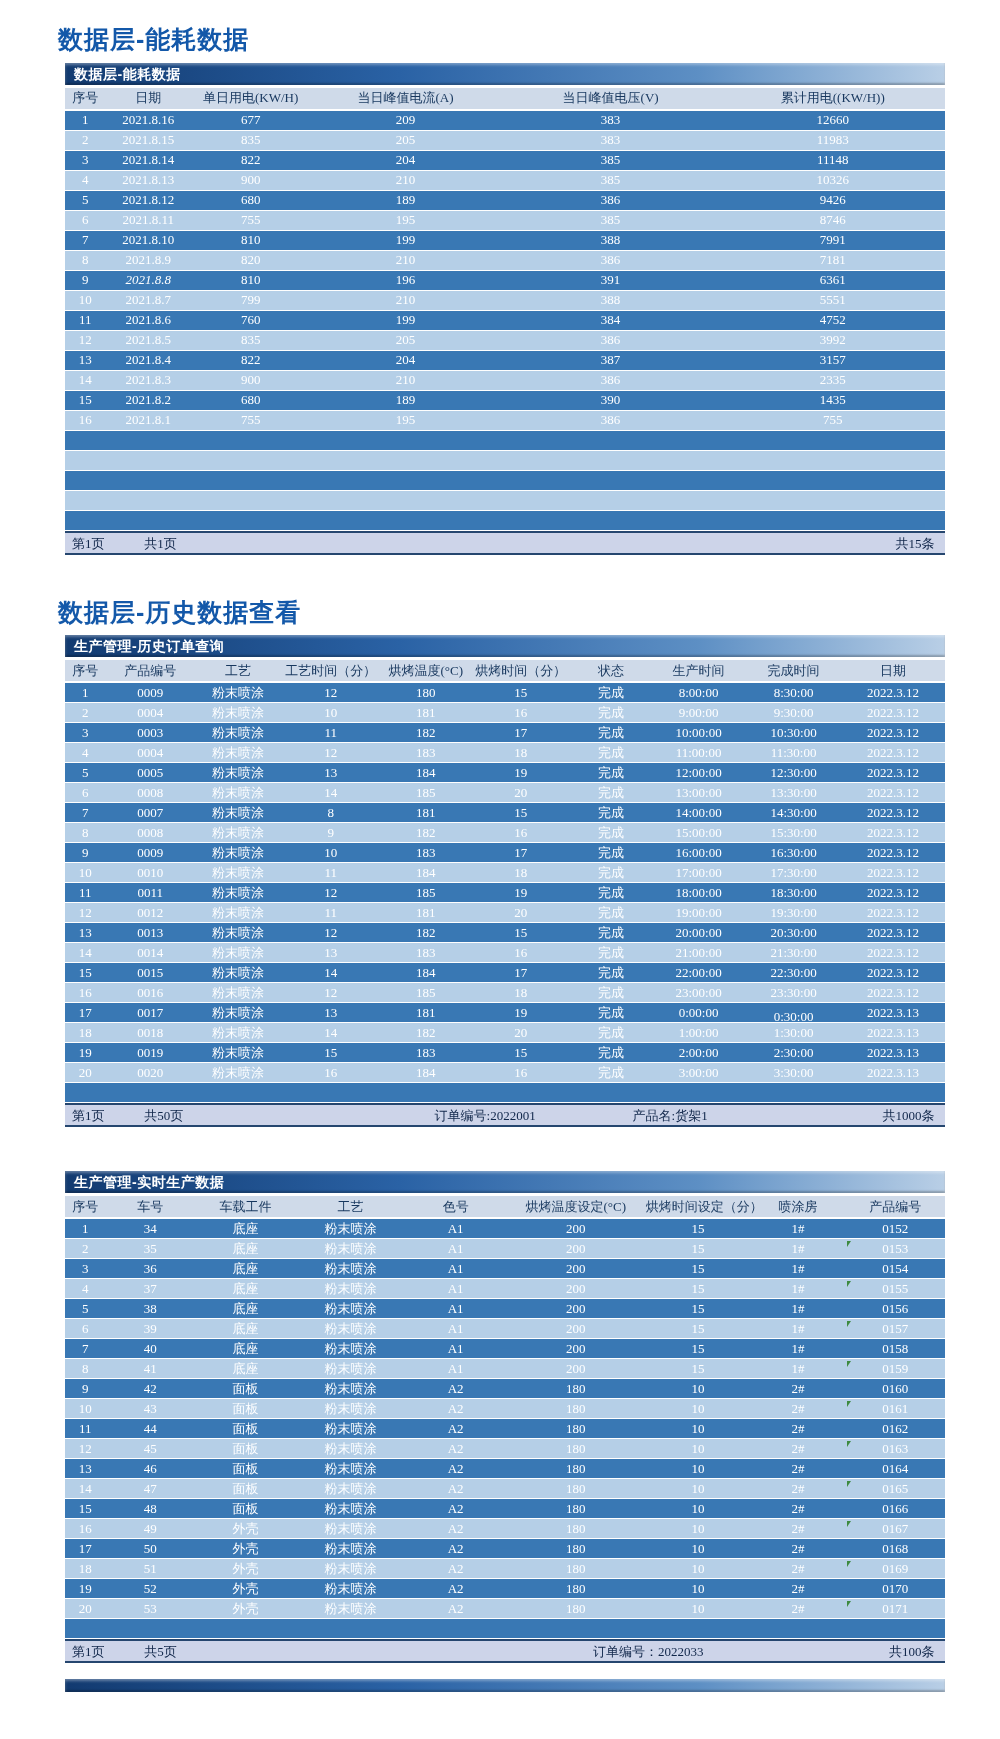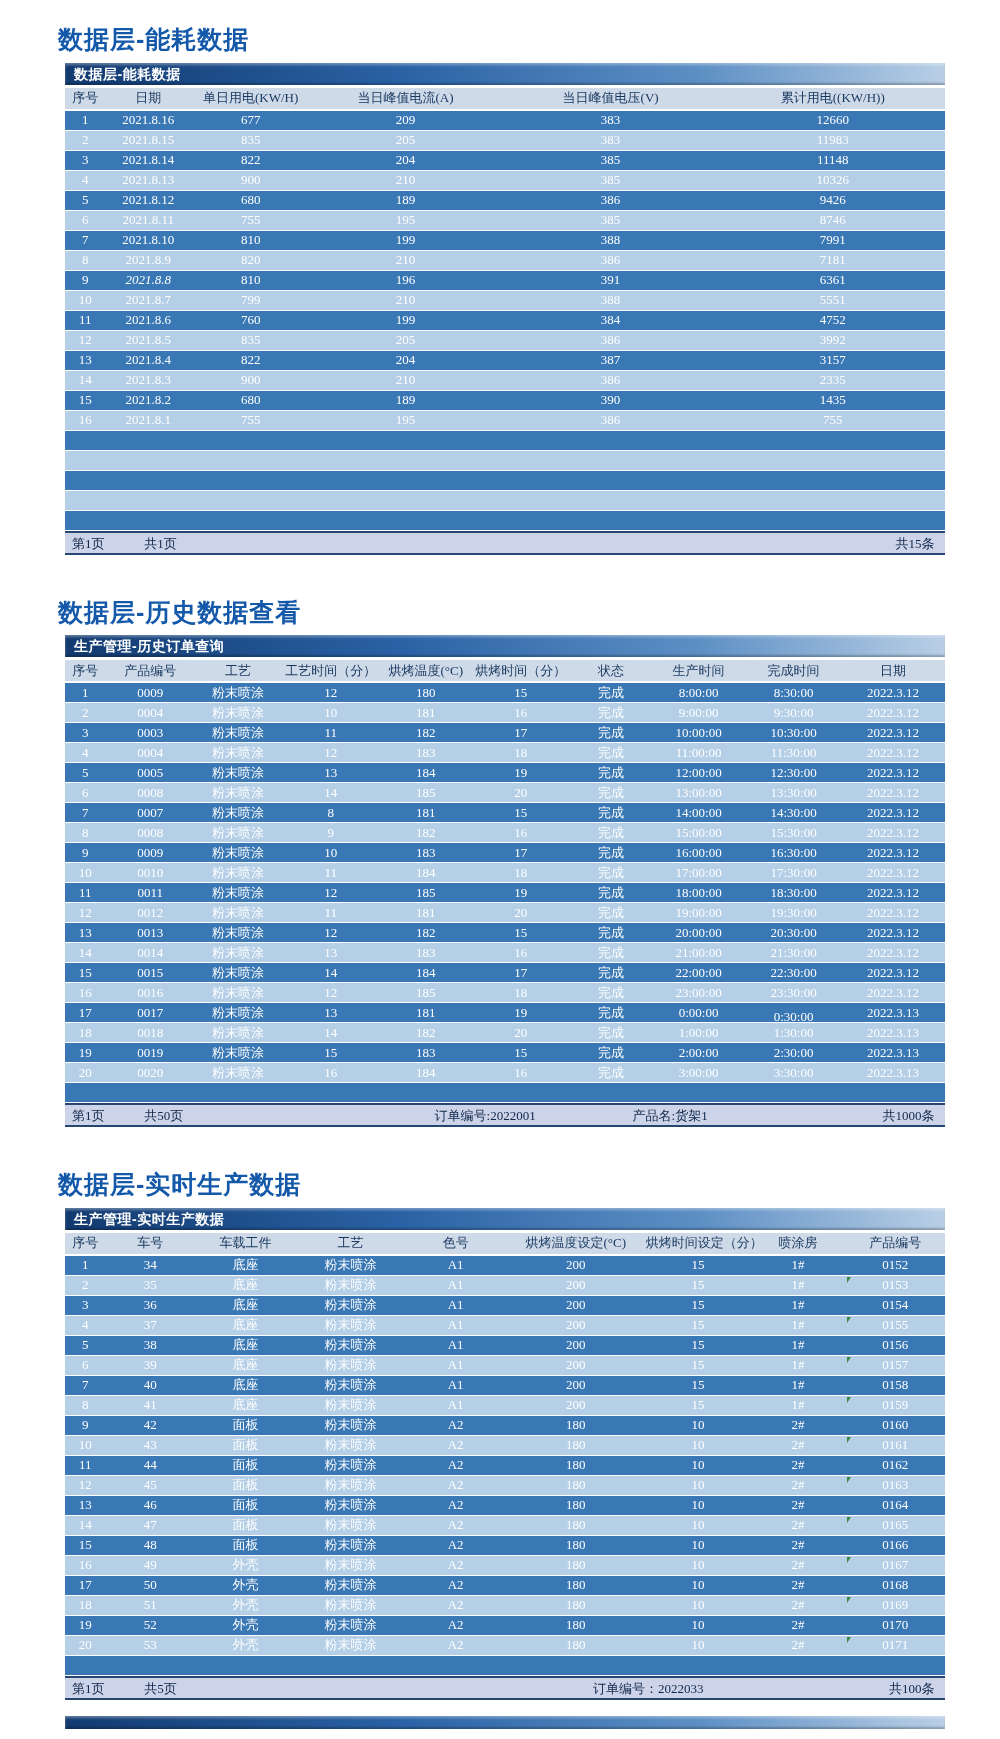--- a/index.html
+++ b/index.html
@@ -468,21 +468,20 @@
   <div class="footer">
       <span style="left: 0.8%;">第1页</span>
       <span style="left: 9%;">共50页</span>
       <span style="left: 42%;">订单编号:2022001</span>
       <span style="left: 64.5%;">产品名:货架1</span>
       <span style="right: 1.2%;">共1000条</span>
     </div>
 </section>
 
 <section class="section">
-  <h2 class="section-title">数据层-实时生产数据</h2>
   <div class="table-bar">生产管理-实时生产数据</div>
   <div class="col-header">
       <div class="cell" style="width: 4.6%;">序号</div>
       <div class="cell" style="width: 10.2%;">车号</div>
       <div class="cell" style="width: 11.4%;">车载工件</div>
       <div class="cell" style="width: 12.5%;">工艺</div>
       <div class="cell" style="width: 11.4%;">色号</div>
       <div class="cell" style="width: 15.9%;">烘烤温度设定(°C)</div>
       <div class="cell" style="width: 11.9%;">烘烤时间设定（分）</div>
       <div class="cell" style="width: 10.8%;">喷涂房</div>

